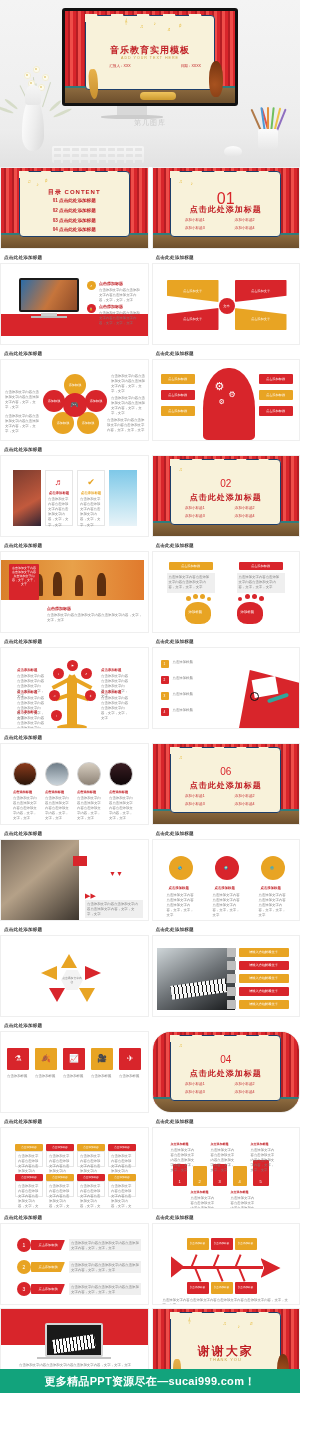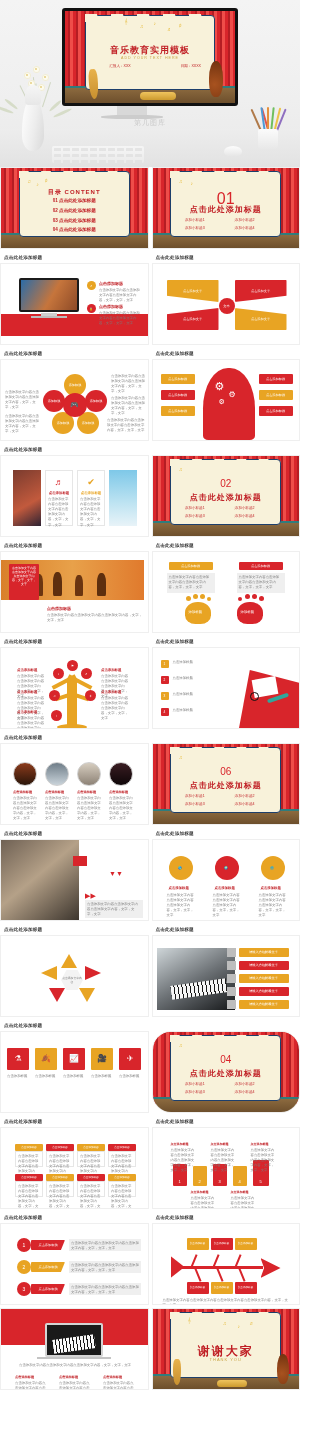--- a/index.html
+++ b/index.html
@@ -722,15 +722,16 @@
           <div style="position:absolute;left:44%;bottom:3%;width:30px;height:7px;background:linear-gradient(#efc45e,#cc9a2e);border-radius:4px;"></div>
         </div>
       </div>
     </div>
   </div>
 
   <div class="spacer" style="height:22px;"></div>
 </div>
 
 <div class="footer">
+  <div class="band1">更多精品PPT资源尽在—sucai999.com！</div>
   <div class="gap"></div>
   <div style="height:46px;background:#ffffff;"></div>
 </div>
 
 </body></html>

